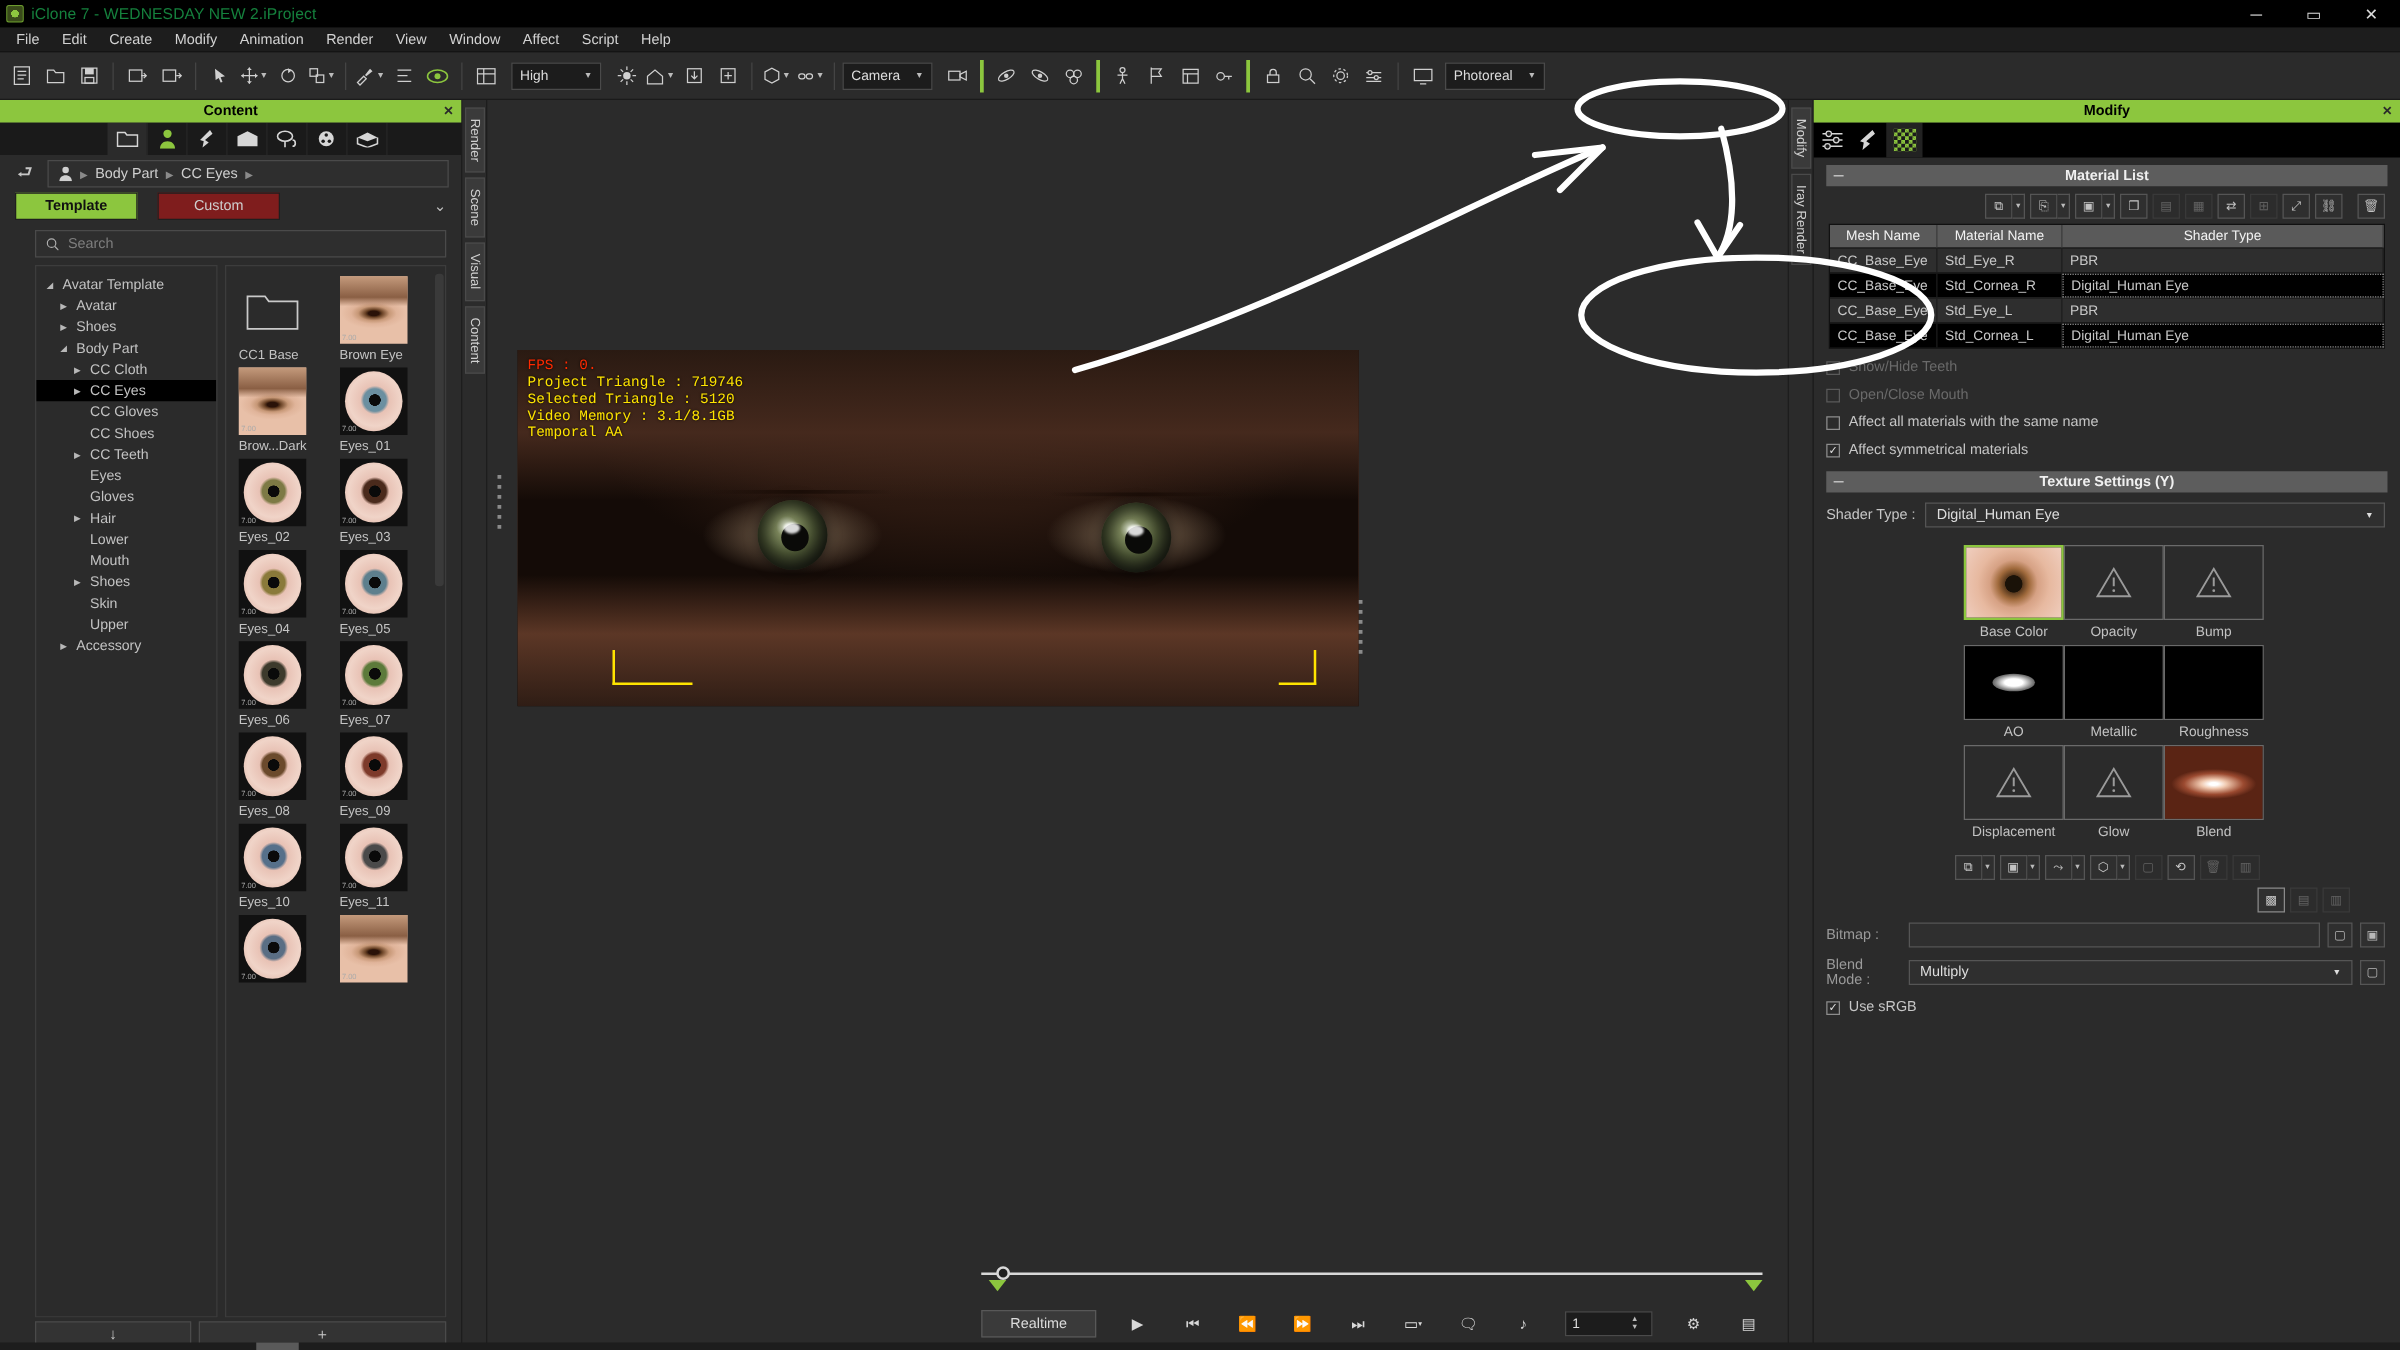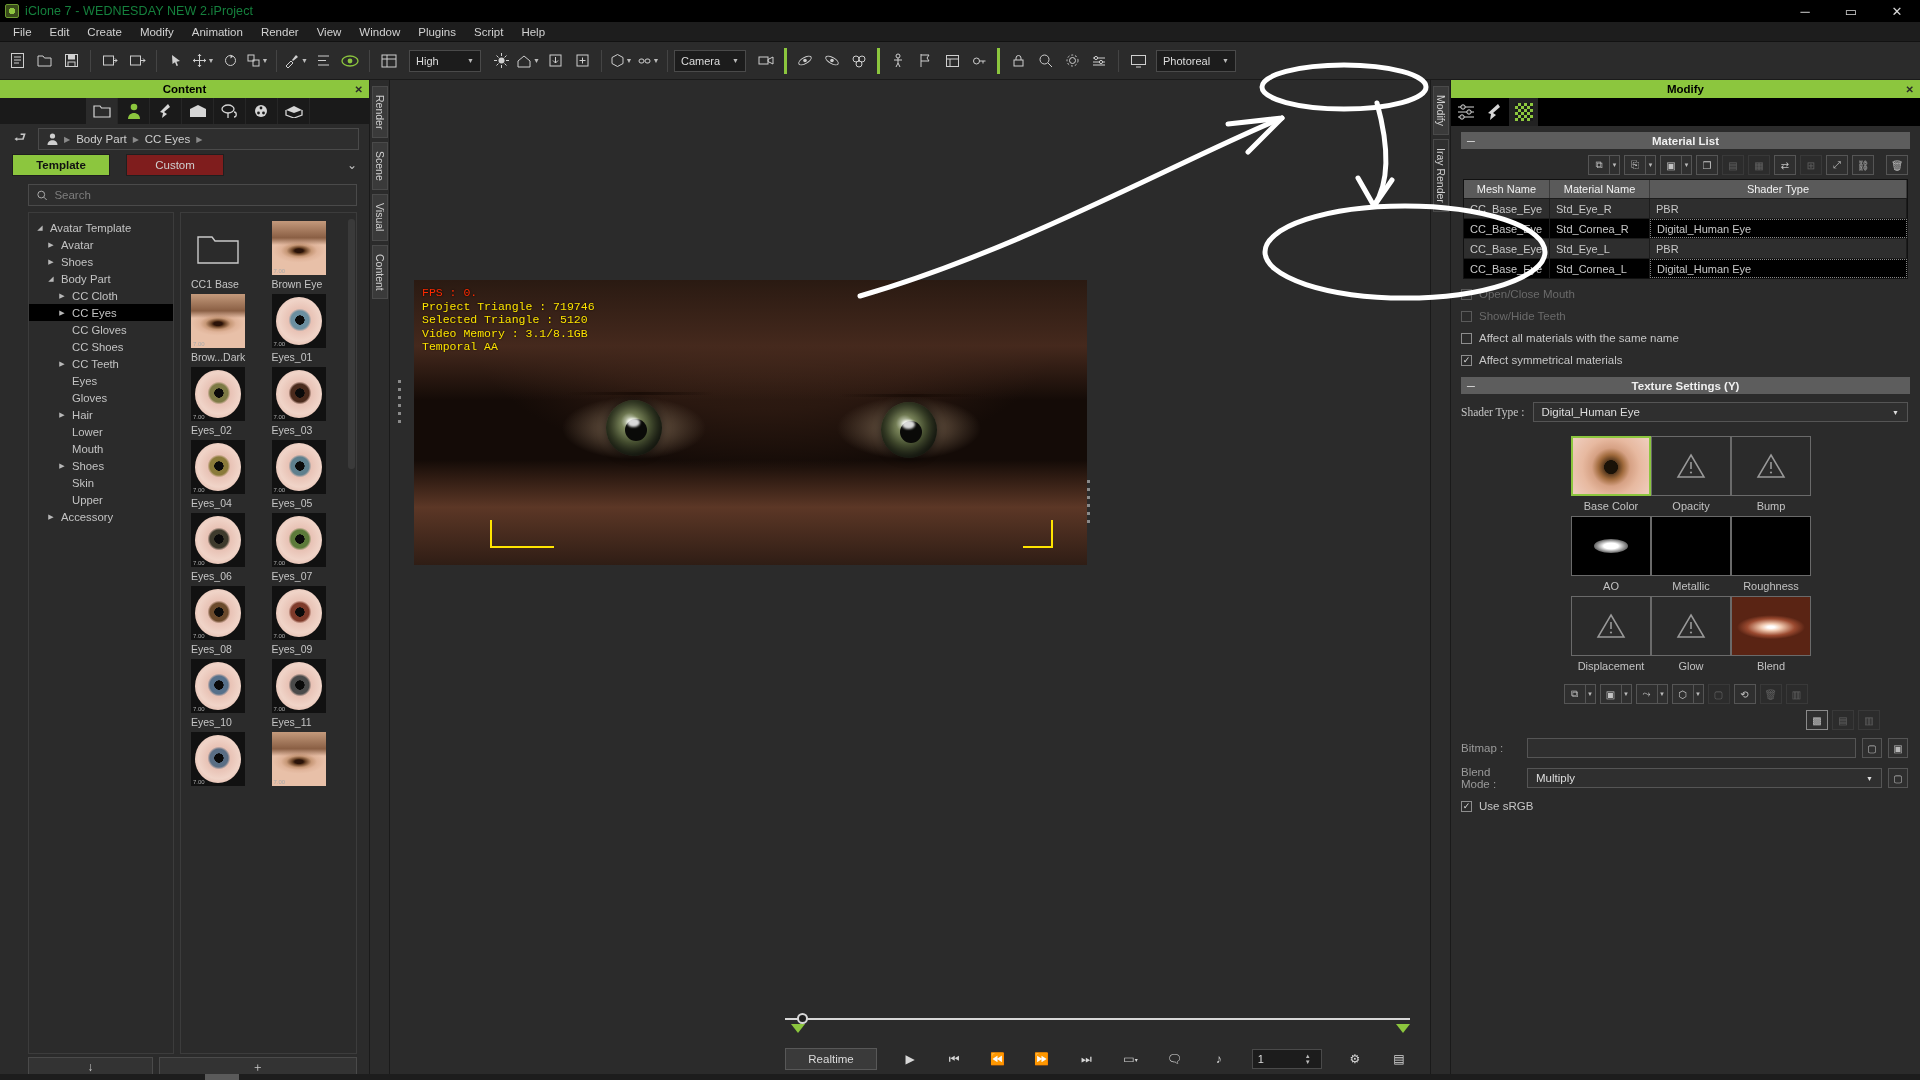--- a/index.html
+++ b/index.html
@@ -184,21 +184,21 @@
   .c1{width:86px;} .c2{width:100px;} .c3{flex:1;}
   .mt-row.sel .c3{border:1px dotted #888;}
 
   .chk-row{display:flex;align-items:center;gap:7px;padding:5px 0 5px 10px;font-size:11.5px;color:#c6c6c6;}
   .chk-row.dis{color:#6a6a6a;}
   .cbx{width:11px;height:11px;border:1px solid #8d8d8d;background:#2b2b2b;display:flex;
      align-items:center;justify-content:center;font-size:9px;color:#ddd;}
   .chk-row.dis .cbx{border-color:#5a5a5a;}
 
   .shader-row{display:flex;align-items:center;gap:8px;padding:8px 12px 0 10px;}
-  .shader-lbl{font-size:11.5px;color:#c6c6c6;font-family:Liberation Serif, serif;}
+  .shader-lbl{font-size:11.5px;color:#c6c6c6;}
   .shader-sel{flex:1;height:20px;background:#2f2f2f;border:1px solid #555;color:#ddd;font-size:11.5px;
      display:flex;align-items:center;padding:0 8px;justify-content:space-between;}
   .shader-sel .cv{font-size:7px;}
 
   .tex-grid{display:grid;grid-template-columns:repeat(3,1fr);gap:4px 0;padding:14px 120px 0 120px;}
   .tex-cell{display:flex;flex-direction:column;align-items:center;}
   .tex-thumb{width:80px;height:60px;border:1px solid #6a6a6a;display:flex;align-items:center;justify-content:center;}
   .tex-thumb.sel{border:2px solid #8cc63e;}
   .tex-lbl{font-size:11px;color:#c2c2c2;margin-top:4px;}
   .warn{width:30px;height:26px;}
@@ -241,21 +241,21 @@
 
 <div class="menubar">
   <div class="menu-item">File</div>
   <div class="menu-item">Edit</div>
   <div class="menu-item">Create</div>
   <div class="menu-item">Modify</div>
   <div class="menu-item">Animation</div>
   <div class="menu-item">Render</div>
   <div class="menu-item">View</div>
   <div class="menu-item">Window</div>
-  <div class="menu-item">Plugins</div>
+  <div class="menu-item">Affect</div>
   <div class="menu-item">Script</div>
   <div class="menu-item">Help</div>
 </div>
 
 <div class="toolbar">
   <div class="tb">
       <svg width="17" height="17" viewBox="0 0 17 17">
         <rect x="2.5" y="1.5" width="12" height="14" fill="none" stroke="#cfcfcf"></rect>
         <path d="M5 5h7M5 8h7M5 11h5" stroke="#cfcfcf" stroke-width="1"></path>
       </svg>
@@ -917,25 +917,25 @@
             <div class="c1">CC_Base_Eye</div>
             <div class="c2">Std_Cornea_L</div>
             <div class="c3">Digital_Human Eye</div>
           </div>
         </div>
     </div>
 
     <div style="padding-top:4px;" id="chkboxes">
         <div class="chk-row dis">
           <span class="cbx"></span>
-          <span>Open/Close Mouth</span>
+          <span>Show/Hide Teeth</span>
         </div>
         <div class="chk-row dis">
           <span class="cbx"></span>
-          <span>Show/Hide Teeth</span>
+          <span>Open/Close Mouth</span>
         </div>
         <div class="chk-row">
           <span class="cbx"></span>
           <span>Affect all materials with the same name</span>
         </div>
         <div class="chk-row">
           <span class="cbx">✓</span>
           <span>Affect symmetrical materials</span>
         </div>
       </div>

